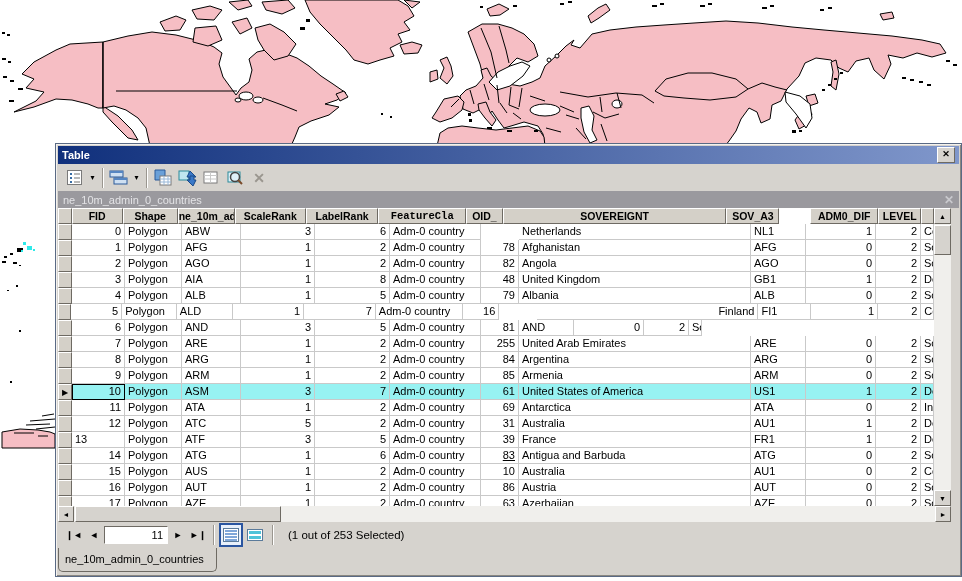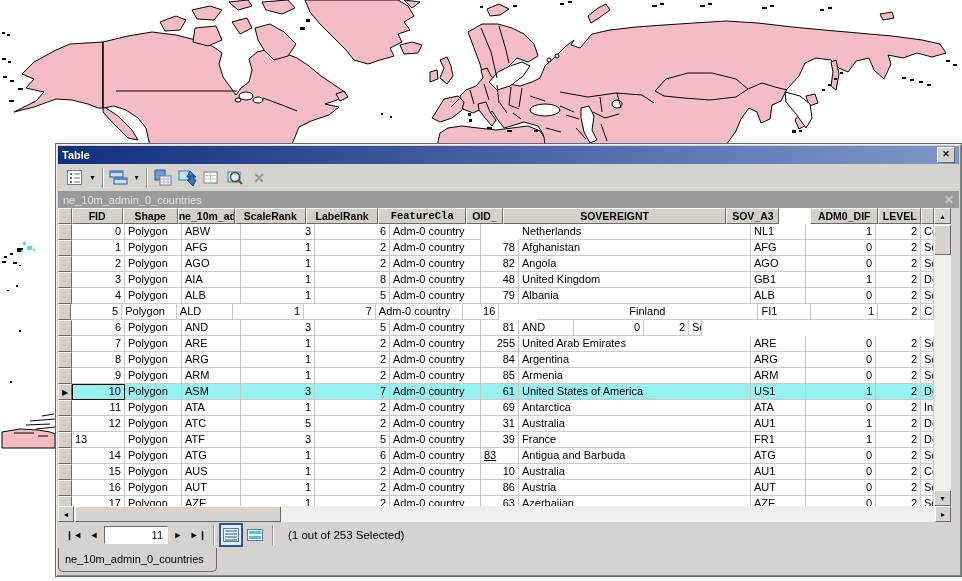--- a/index.html
+++ b/index.html
@@ -388,21 +388,21 @@
         </div>
         <div class="drow">
           <div class="mcell"></div>
           <div class="dcell" style="width: 53px; text-align: right;">5</div>
           <div class="dcell" style="width: 57px; text-align: left;">Polygon</div>
           <div class="dcell" style="width: 59px; text-align: left;">ALD</div>
           <div class="dcell" style="width: 74px; text-align: right;">1</div>
           <div class="dcell" style="width: 75px; text-align: right;">7</div>
           <div class="dcell" style="width: 91px; text-align: left;">Adm-0 country</div>
           <div class="dcell" style="width: 38px; text-align: right;">16</div>
-          <div class="dcell" style="width: 232px; text-align: center; margin-left: 38px;">Finland</div>
+          <div class="dcell" style="width: 232px; text-align: right; margin-left: 38px;">Finland</div>
           <div class="dcell" style="width: 55px; text-align: left;">FI1</div>
           <div class="dcell" style="width: 70px; text-align: right;">1</div>
           <div class="dcell" style="width: 45px; text-align: right;">2</div>
           <div class="dcell" style="width: 13px; text-align: left;">Co</div>
         </div>
         <div class="drow">
           <div class="mcell"></div>
           <div class="dcell" style="width: 53px; text-align: right;">6</div>
           <div class="dcell" style="width: 57px; text-align: left;">Polygon</div>
           <div class="dcell" style="width: 59px; text-align: left;">AND</div>
@@ -521,21 +521,21 @@
           <div class="dcell" style="width: 13px; text-align: left;">De</div>
         </div>
         <div class="drow">
           <div class="mcell"></div>
           <div class="dcell" style="width: 53px; text-align: right;">14</div>
           <div class="dcell" style="width: 57px; text-align: left;">Polygon</div>
           <div class="dcell" style="width: 59px; text-align: left;">ATG</div>
           <div class="dcell" style="width: 74px; text-align: right;">1</div>
           <div class="dcell" style="width: 75px; text-align: right;">6</div>
           <div class="dcell" style="width: 91px; text-align: left;">Adm-0 country</div>
-          <div class="dcell" style="width: 38px;  text-decoration: underline;">83</div>
+          <div class="dcell" style="width: 38px; text-align: right; text-decoration: underline;">83</div>
           <div class="dcell" style="width: 232px; text-align: left;">Antigua and Barbuda</div>
           <div class="dcell" style="width: 55px; text-align: left;">ATG</div>
           <div class="dcell" style="width: 70px; text-align: right;">0</div>
           <div class="dcell" style="width: 45px; text-align: right;">2</div>
           <div class="dcell" style="width: 13px; text-align: left;">So</div>
         </div>
         <div class="drow">
           <div class="mcell"></div>
           <div class="dcell" style="width: 53px; text-align: right;">15</div>
           <div class="dcell" style="width: 57px; text-align: left;">Polygon</div>

